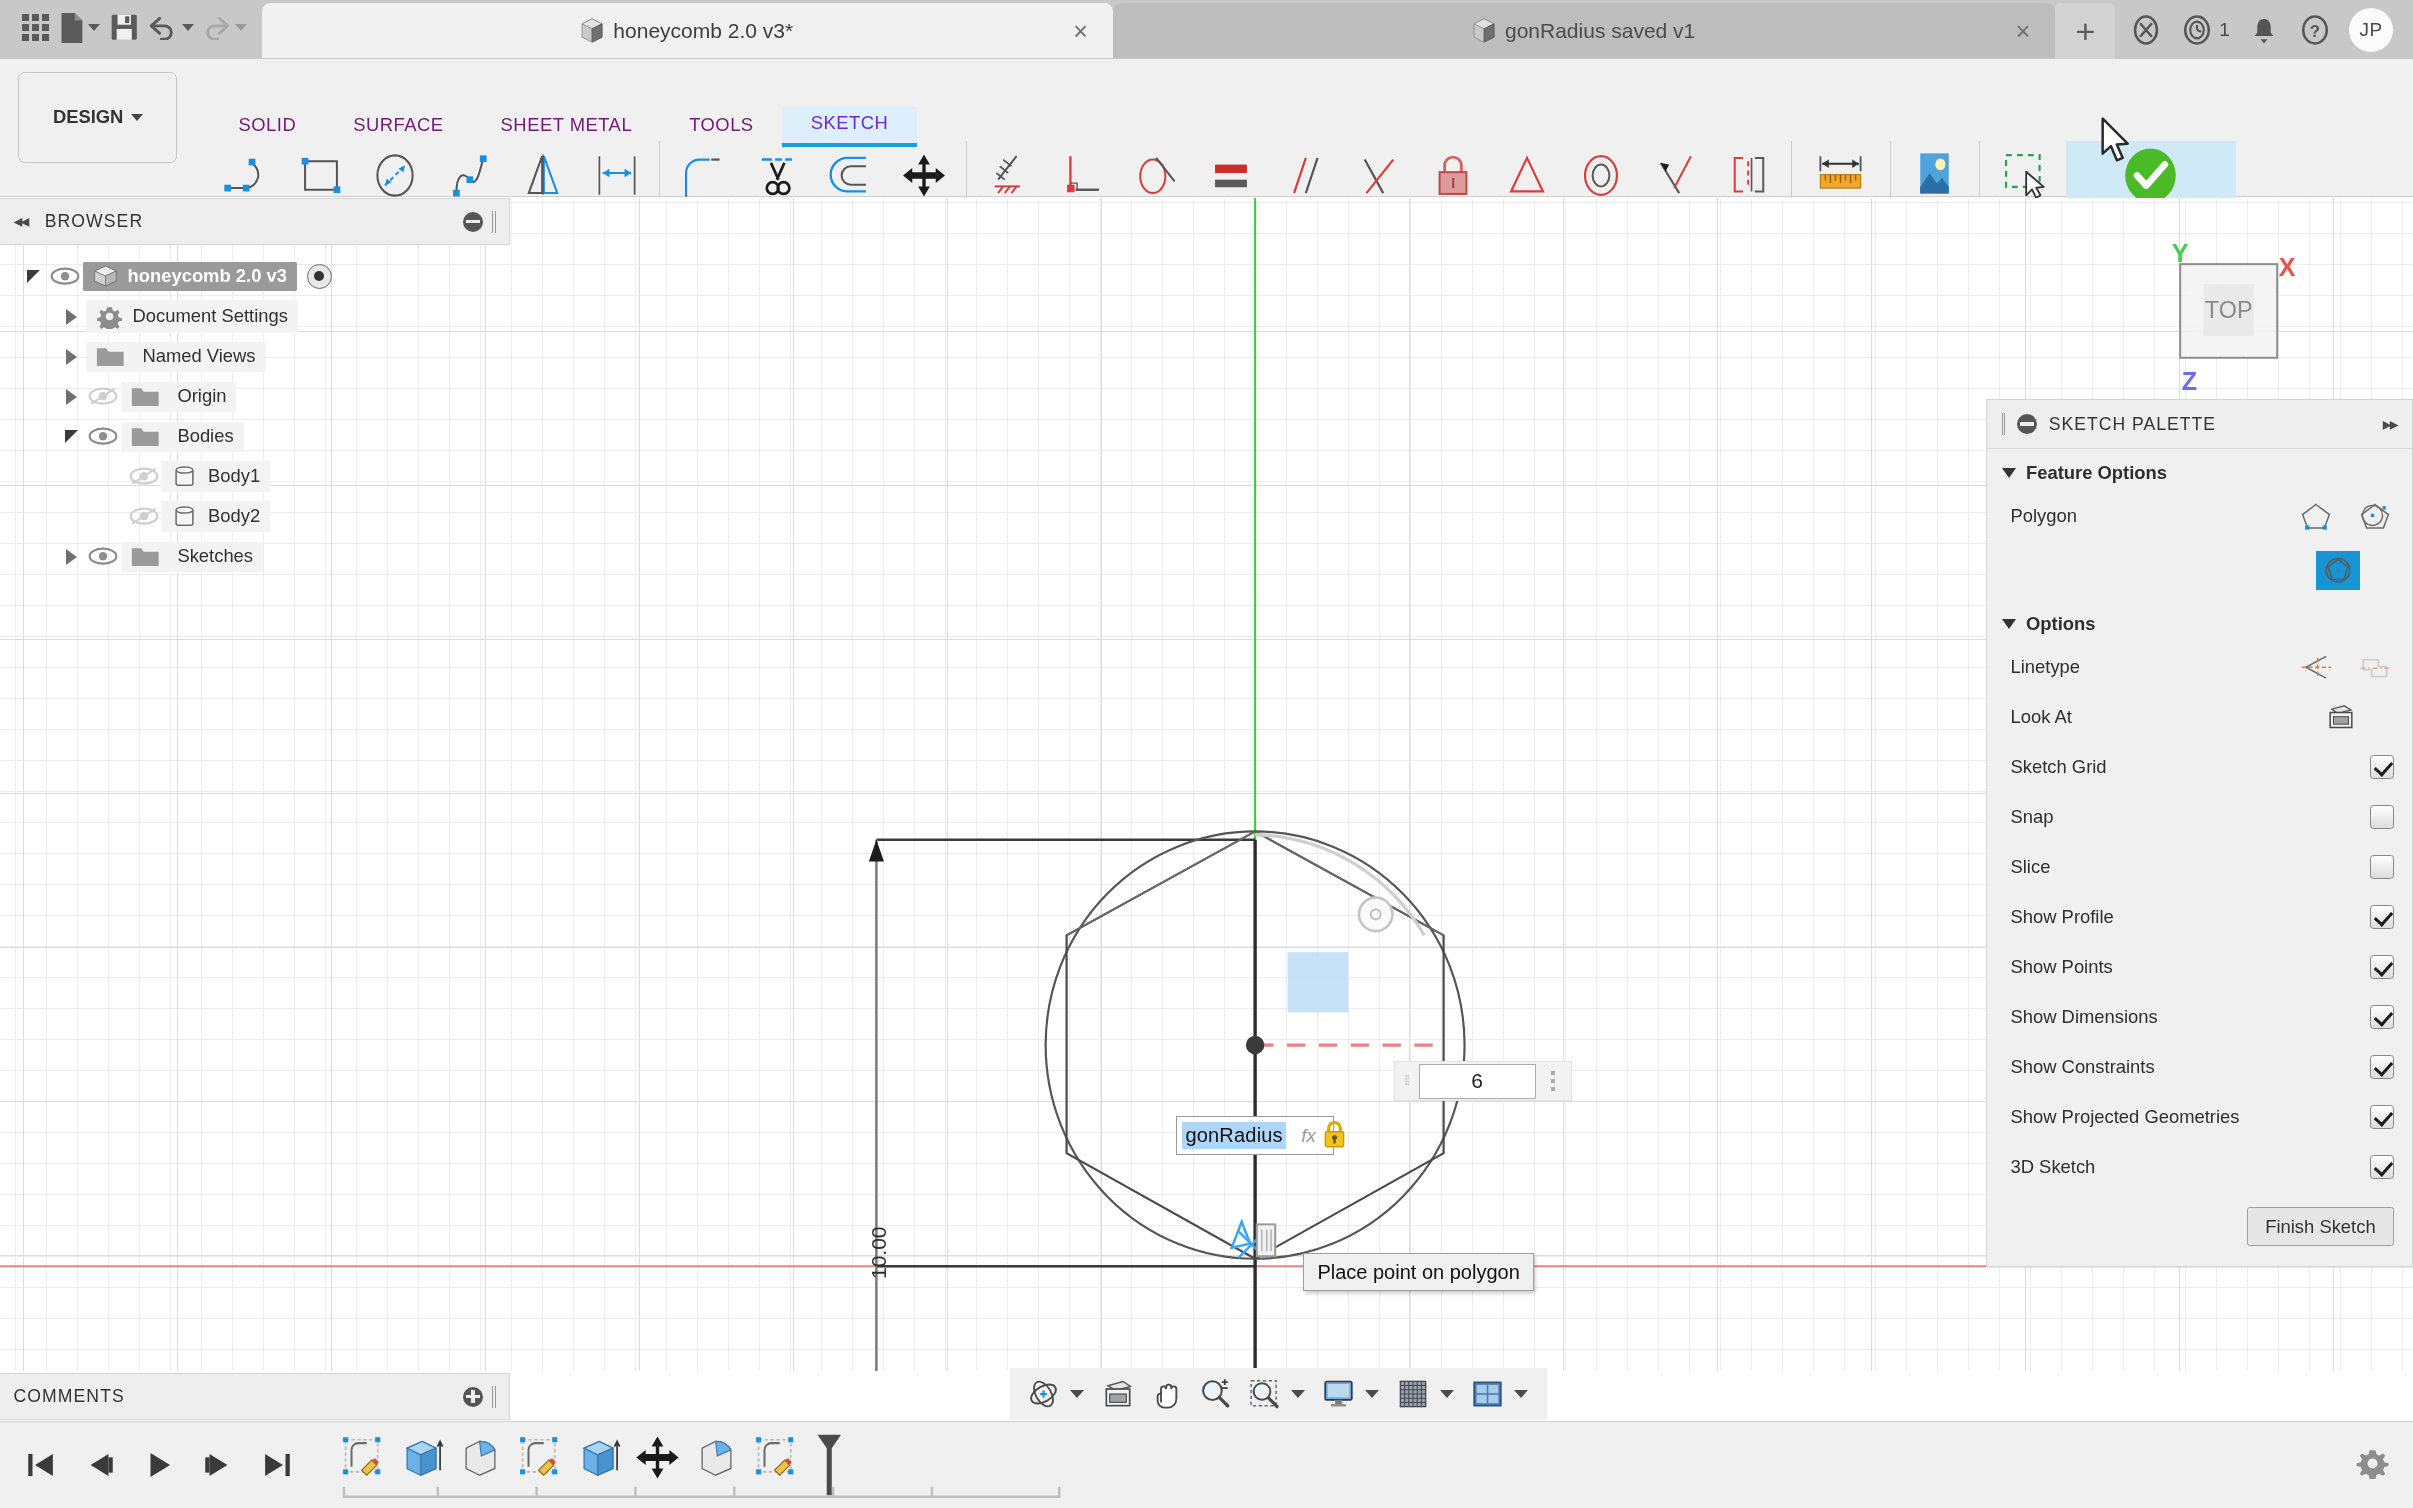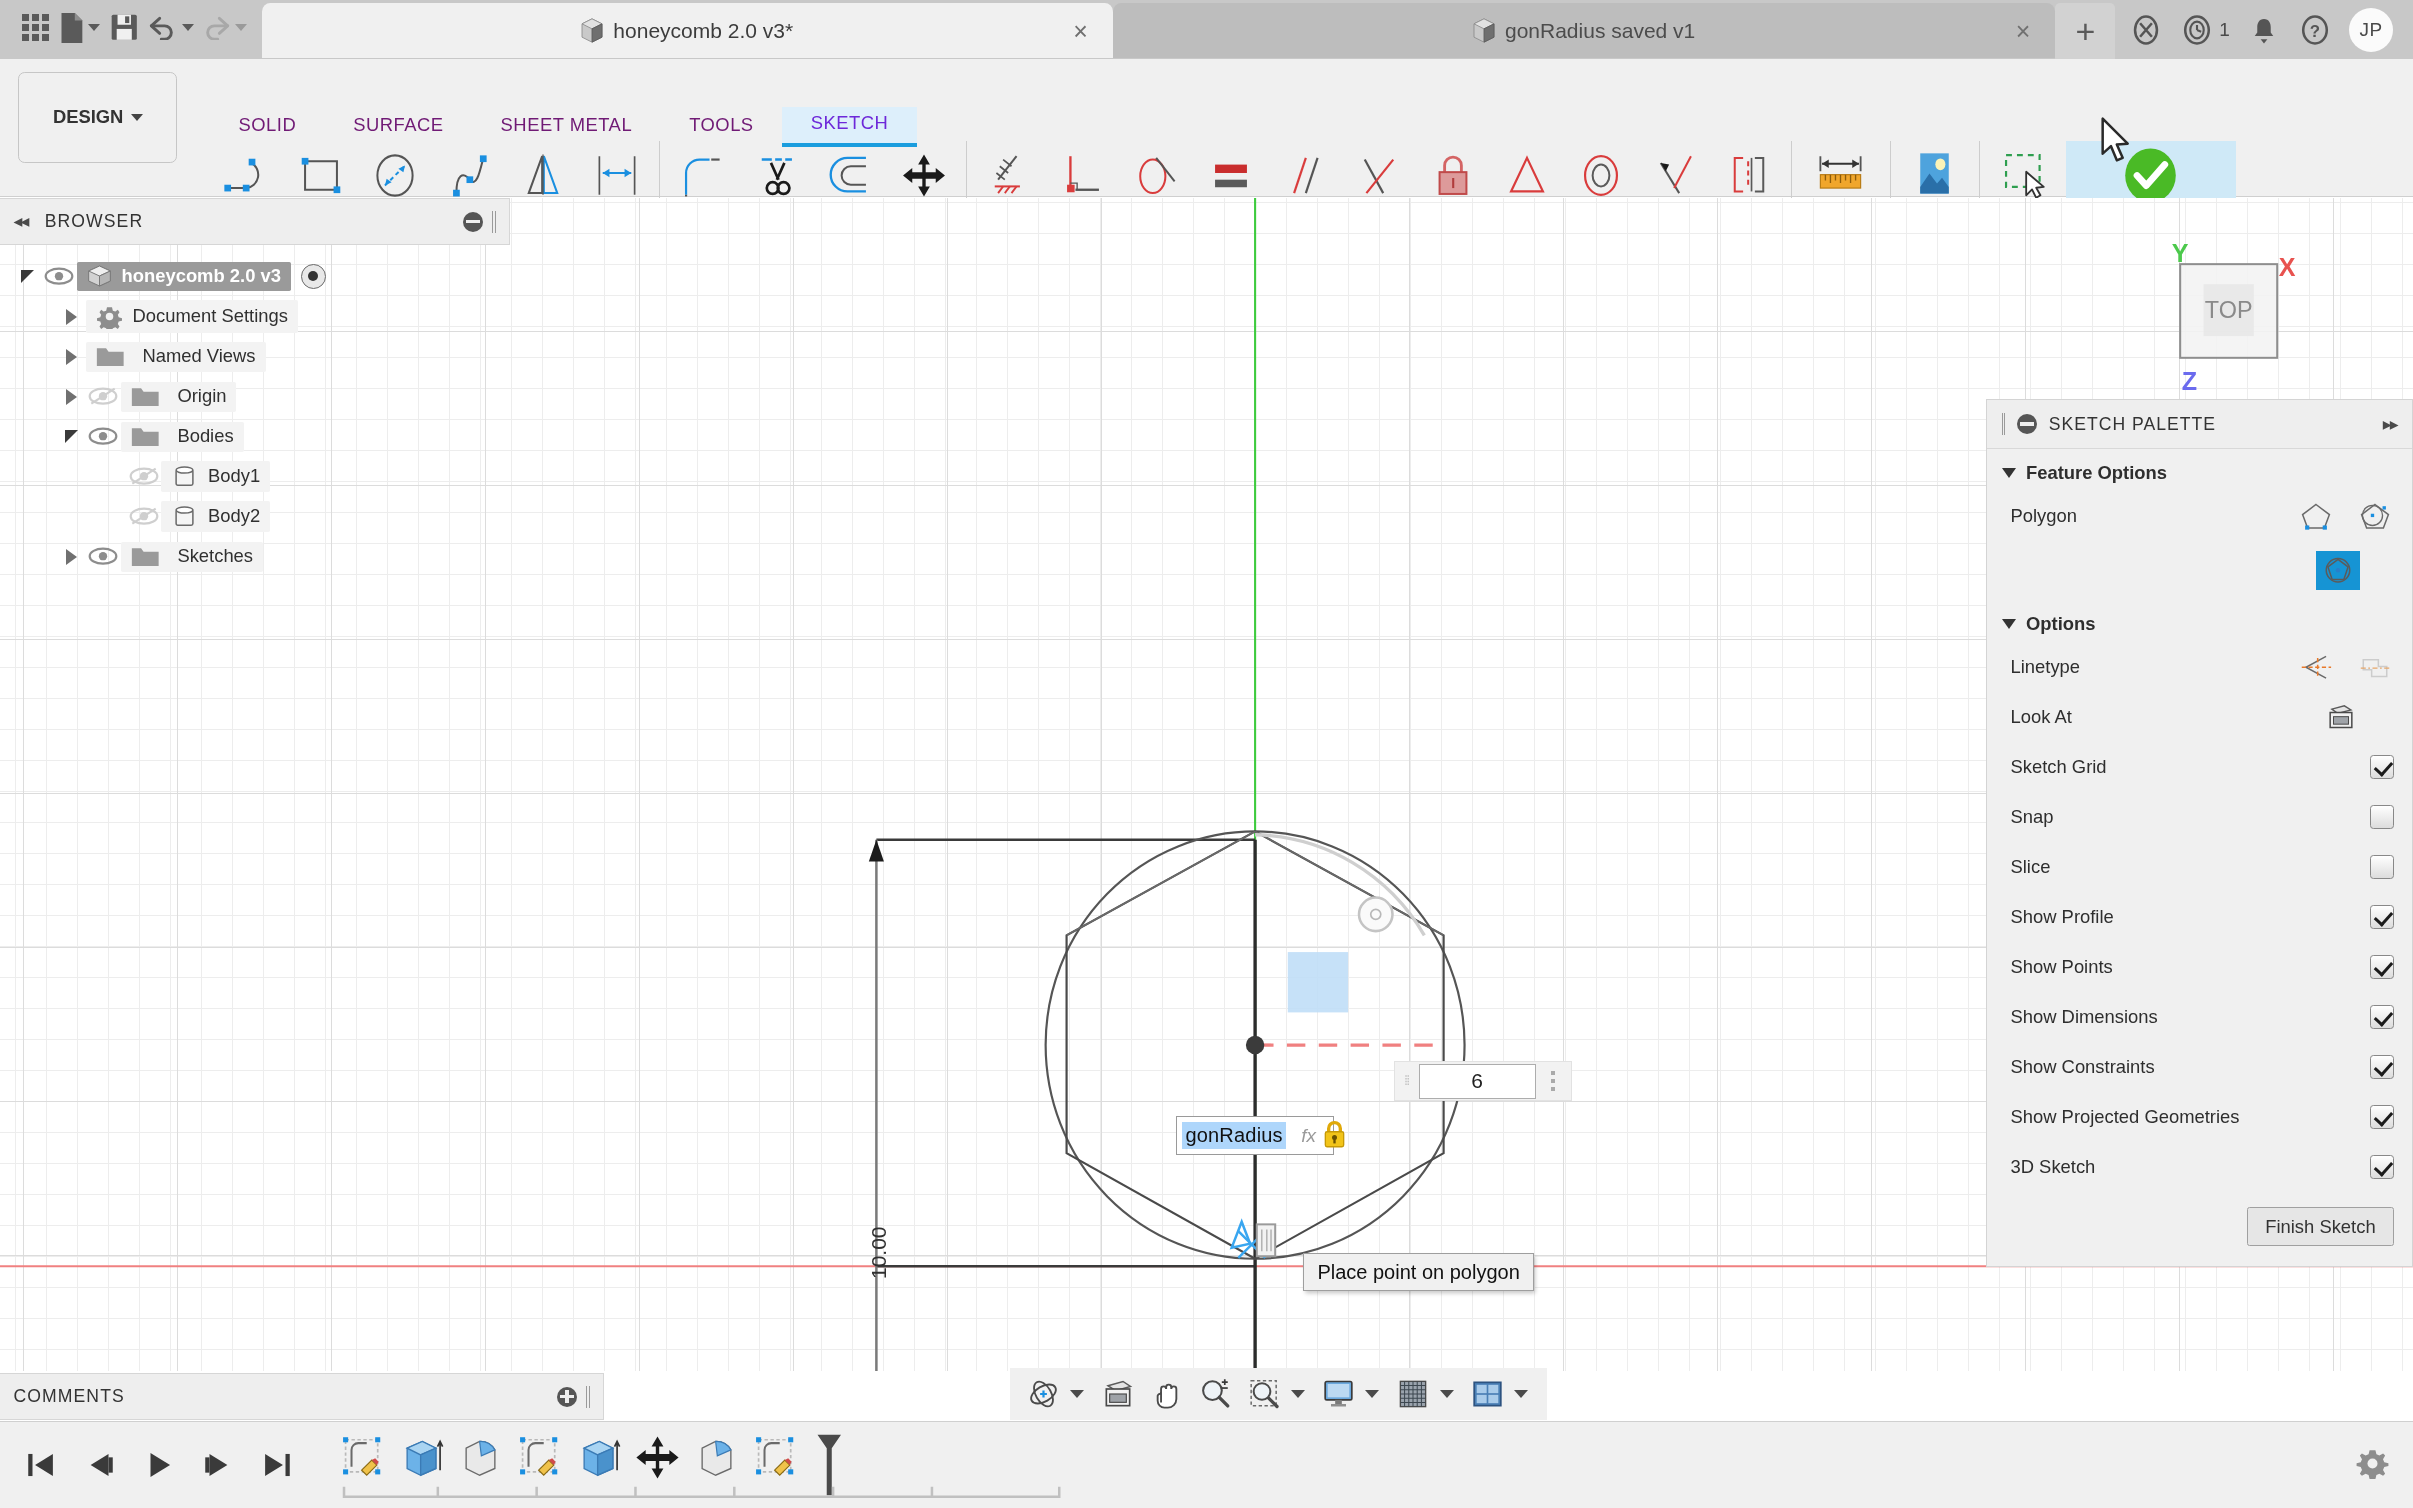--- a/index.html
+++ b/index.html
@@ -188,21 +188,21 @@
     width: 25px; height: 25px; border-radius: 50%; border: 1.7px solid #6a6a6a;
     background: #e8e8e8; margin-left: 10px; position: relative; cursor: pointer;
   }
   .radio-dot::after {
     content:""; position:absolute; left:5.9px; top:5.9px; width:10px; height:10px;
     border-radius:50%; background:#333;
   }
 
   
   .comments {
-    position: absolute; left: 0; top: 1373px; width: 604px; height: 47px;
+    position: absolute; left: 0; top: 1373px; width: 510px; height: 47px;
     background: #eeeeee; border: 0.8px solid #d6d6d6; border-left: none;
     display: flex; align-items: center; padding: 0 13.4px;
     font-size: 17.6px; letter-spacing: 1.1px; color: #333;
   }
   .comments .pinright { margin-left: auto; display: flex; align-items: center; gap: 9.2px; }
   .plus-pill {
     width: 20px; height: 20px; border-radius: 50%; background: #555; position: relative; cursor: pointer;
   }
   .plus-pill::before { content:""; position:absolute; left:3.4px; right:3.4px; top:8.4px; height:3.4px; background:#eee; }
   .plus-pill::after { content:""; position:absolute; top:3.4px; bottom:3.4px; left:8.4px; width:3.4px; background:#eee; }
@@ -766,21 +766,21 @@
       <span class="collapse">◂◂</span>
       <span>BROWSER</span>
       <span class="pinright">
         <span class="dot-pill"></span>
         <span class="grip"></span>
       </span>
     </div>
 
     <div class="tree">
 
-      <div class="trow" style="padding-left:13px;">
+      <div class="trow" style="padding-left:19px;">
         <span class="twist">
             <span class="twisty-open"></span>
           </span>
         <span class="eye">
           <svg width="30" height="18.4" viewBox="0 0 36 22">
               <ellipse cx="18" cy="11" rx="16" ry="9" fill="none" stroke="#8d8d8d" stroke-width="2.6"></ellipse>
               <circle cx="18" cy="11" r="5" fill="#8d8d8d"></circle>
             </svg>
         </span>
         <span class="tlabel selected" style="display:flex;align-items:center;gap:10px;">

